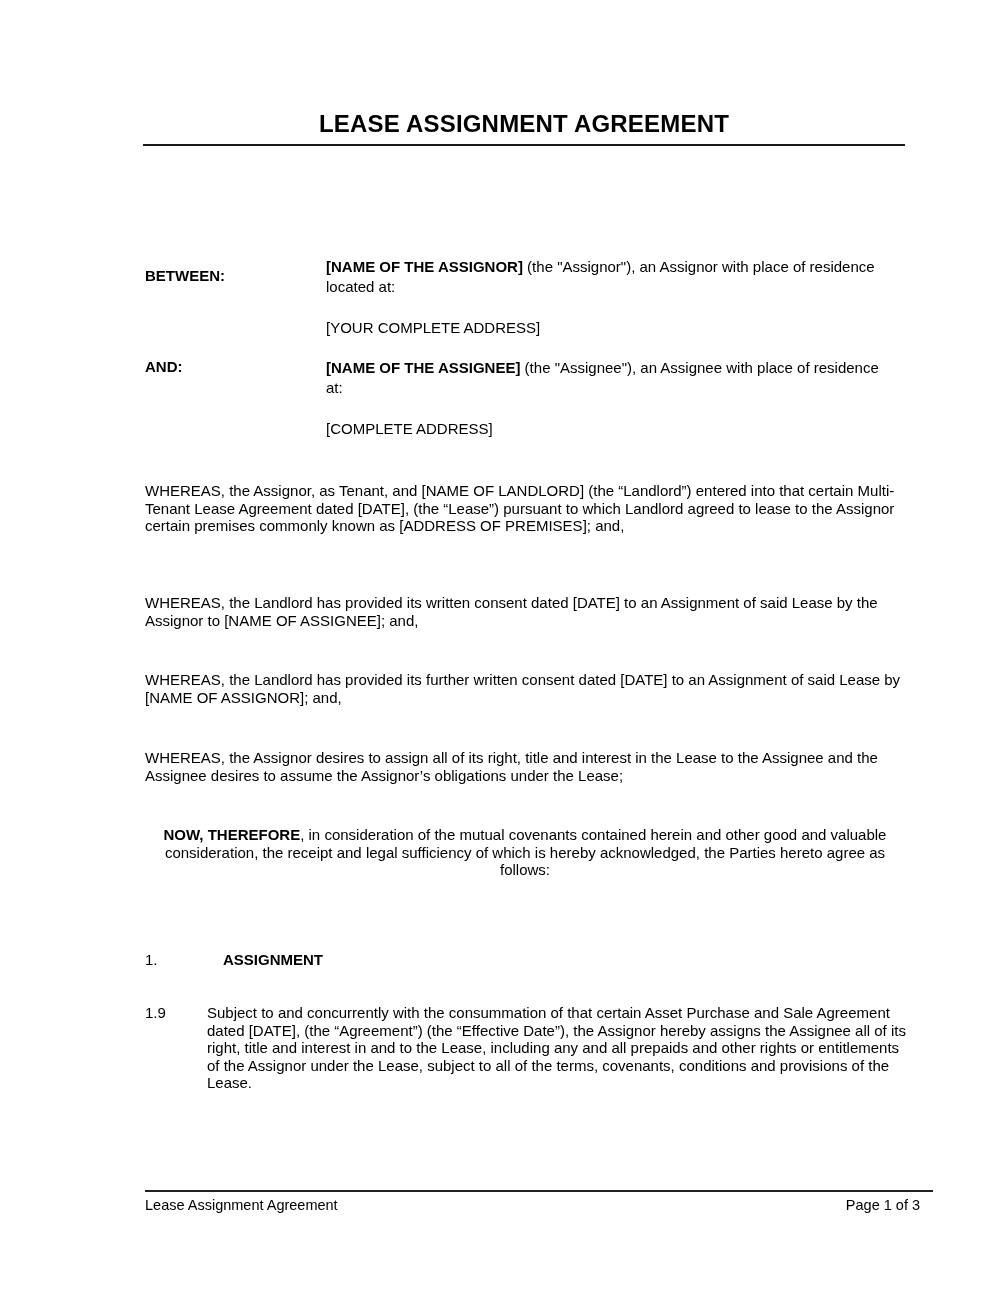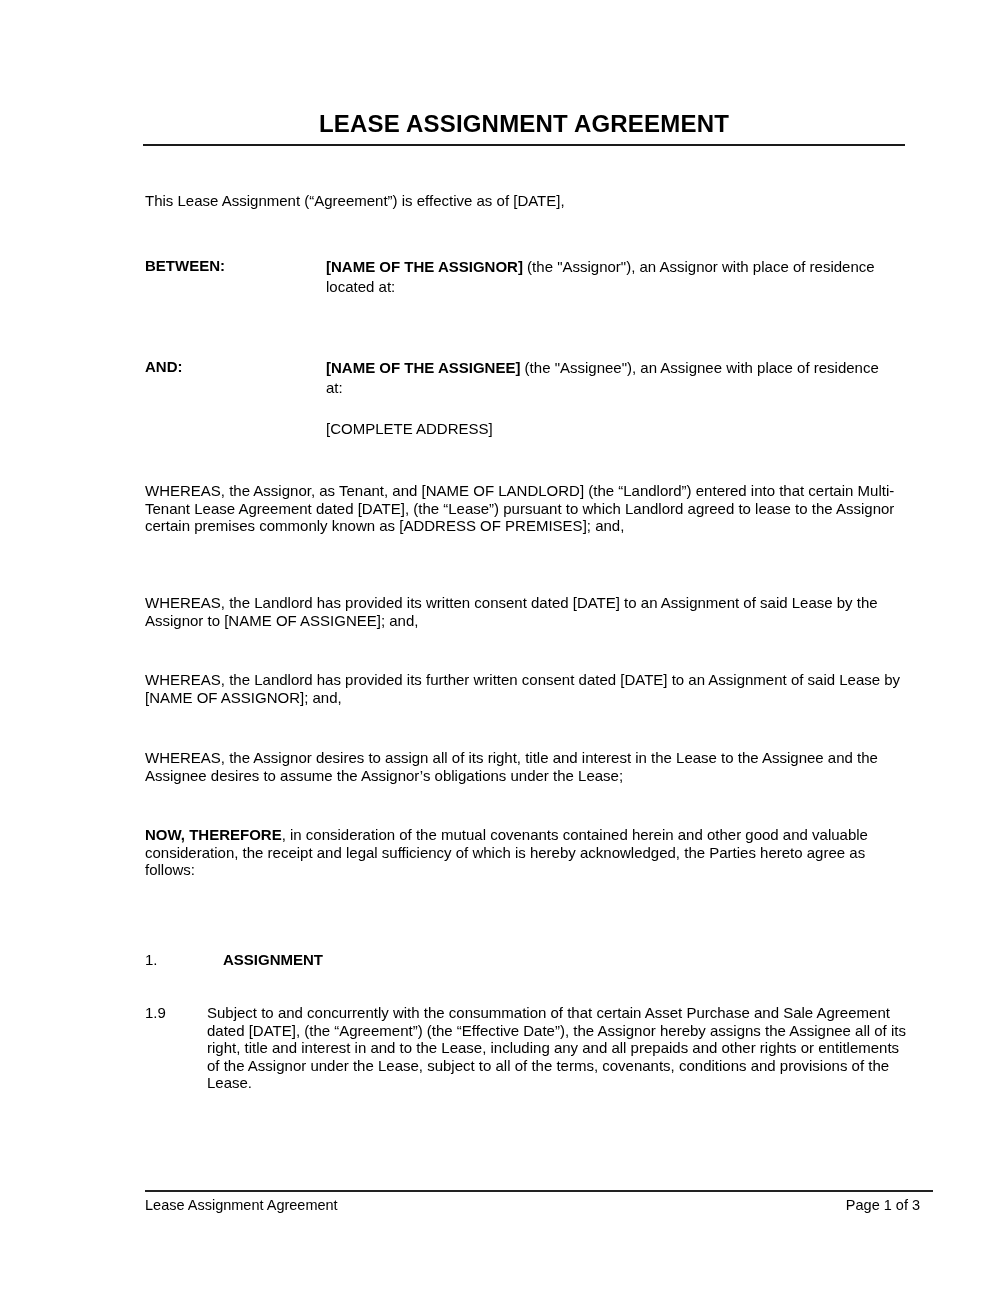--- a/index.html
+++ b/index.html
@@ -27,39 +27,39 @@
     .footer-right { position: absolute; right: 104px; top: 1197px; font-size: 14.5px; }
   </style>
 </head>
 <body>
 
 <div class="page">
 
   <div class="title">LEASE ASSIGNMENT AGREEMENT</div>
   <div class="title-rule"></div>
 
-  <div class="p" style="top:192px;">This Lease Assignment (“Agreement”) is effective as of [DATE],</div>
 
-  <div class="label" style="top:257px;text-align:right;">BETWEEN:</div>
+  <div class="label" style="top:267px;text-align:right;">BETWEEN:</div>
   <div class="party" style="top:257px;">
     <span class="b">[NAME OF THE ASSIGNOR]</span><span> (the "Assignor"), an Assignor with place of residence located at:</span>
   </div>
+  <div class="party" style="top:318px;">[YOUR COMPLETE ADDRESS]</div>
 
   <div class="label" style="top:358px;">AND:</div>
   <div class="party" style="top:419px;">[COMPLETE ADDRESS]</div>
   <div class="party" style="top:358px;">
     <span class="b">[NAME OF THE ASSIGNEE]</span><span> (the "Assignee"), an Assignee with place of residence at:</span>
   </div>
 
   <div class="p" style="top:482px;">WHEREAS, the Assignor, as Tenant, and [NAME OF LANDLORD] (the “Landlord”) entered into that certain Multi-Tenant Lease Agreement dated [DATE], (the “Lease”) pursuant to which Landlord agreed to lease to the Assignor certain premises commonly known as [ADDRESS OF PREMISES]; and,</div>
   <div class="p" style="top:594px;">WHEREAS, the Landlord has provided its written consent dated [DATE] to an Assignment of said Lease by the Assignor to [NAME OF ASSIGNEE]; and,</div>
   <div class="p" style="top:671px;">WHEREAS, the Landlord has provided its further written consent dated [DATE] to an Assignment of said Lease by [NAME OF ASSIGNOR]; and,</div>
   <div class="p" style="top:749px;">WHEREAS, the Assignor desires to assign all of its right, title and interest in the Lease to the Assignee and the Assignee desires to assume the Assignor’s obligations under the Lease;</div>
 
-  <div class="p" style="top:826px;">
+  <div class="p" style="top:826px;text-align:center;">
     <span class="b">NOW, THEREFORE</span><span>, in consideration of the mutual covenants contained herein and other good and valuable consideration, the receipt and legal sufficiency of which is hereby acknowledged, the Parties hereto agree as follows:</span>
   </div>
 
   <div class="num" style="top:951px;">1.</div>
   <div class="heading" style="top:951px;">ASSIGNMENT</div>
 
   <div class="num" style="top:1004px;">1.9</div>
   <div class="subtext" style="top:1004px;">Subject to and concurrently with the consummation of that certain Asset Purchase and Sale Agreement dated [DATE], (the “Agreement”) (the “Effective Date”), the Assignor hereby assigns the Assignee all of its right, title and interest in and to the Lease, including any and all prepaids and other rights or entitlements of the Assignor under the Lease, subject to all of the terms, covenants, conditions and provisions of the Lease.</div>
 
   <div class="footer-rule"></div>

